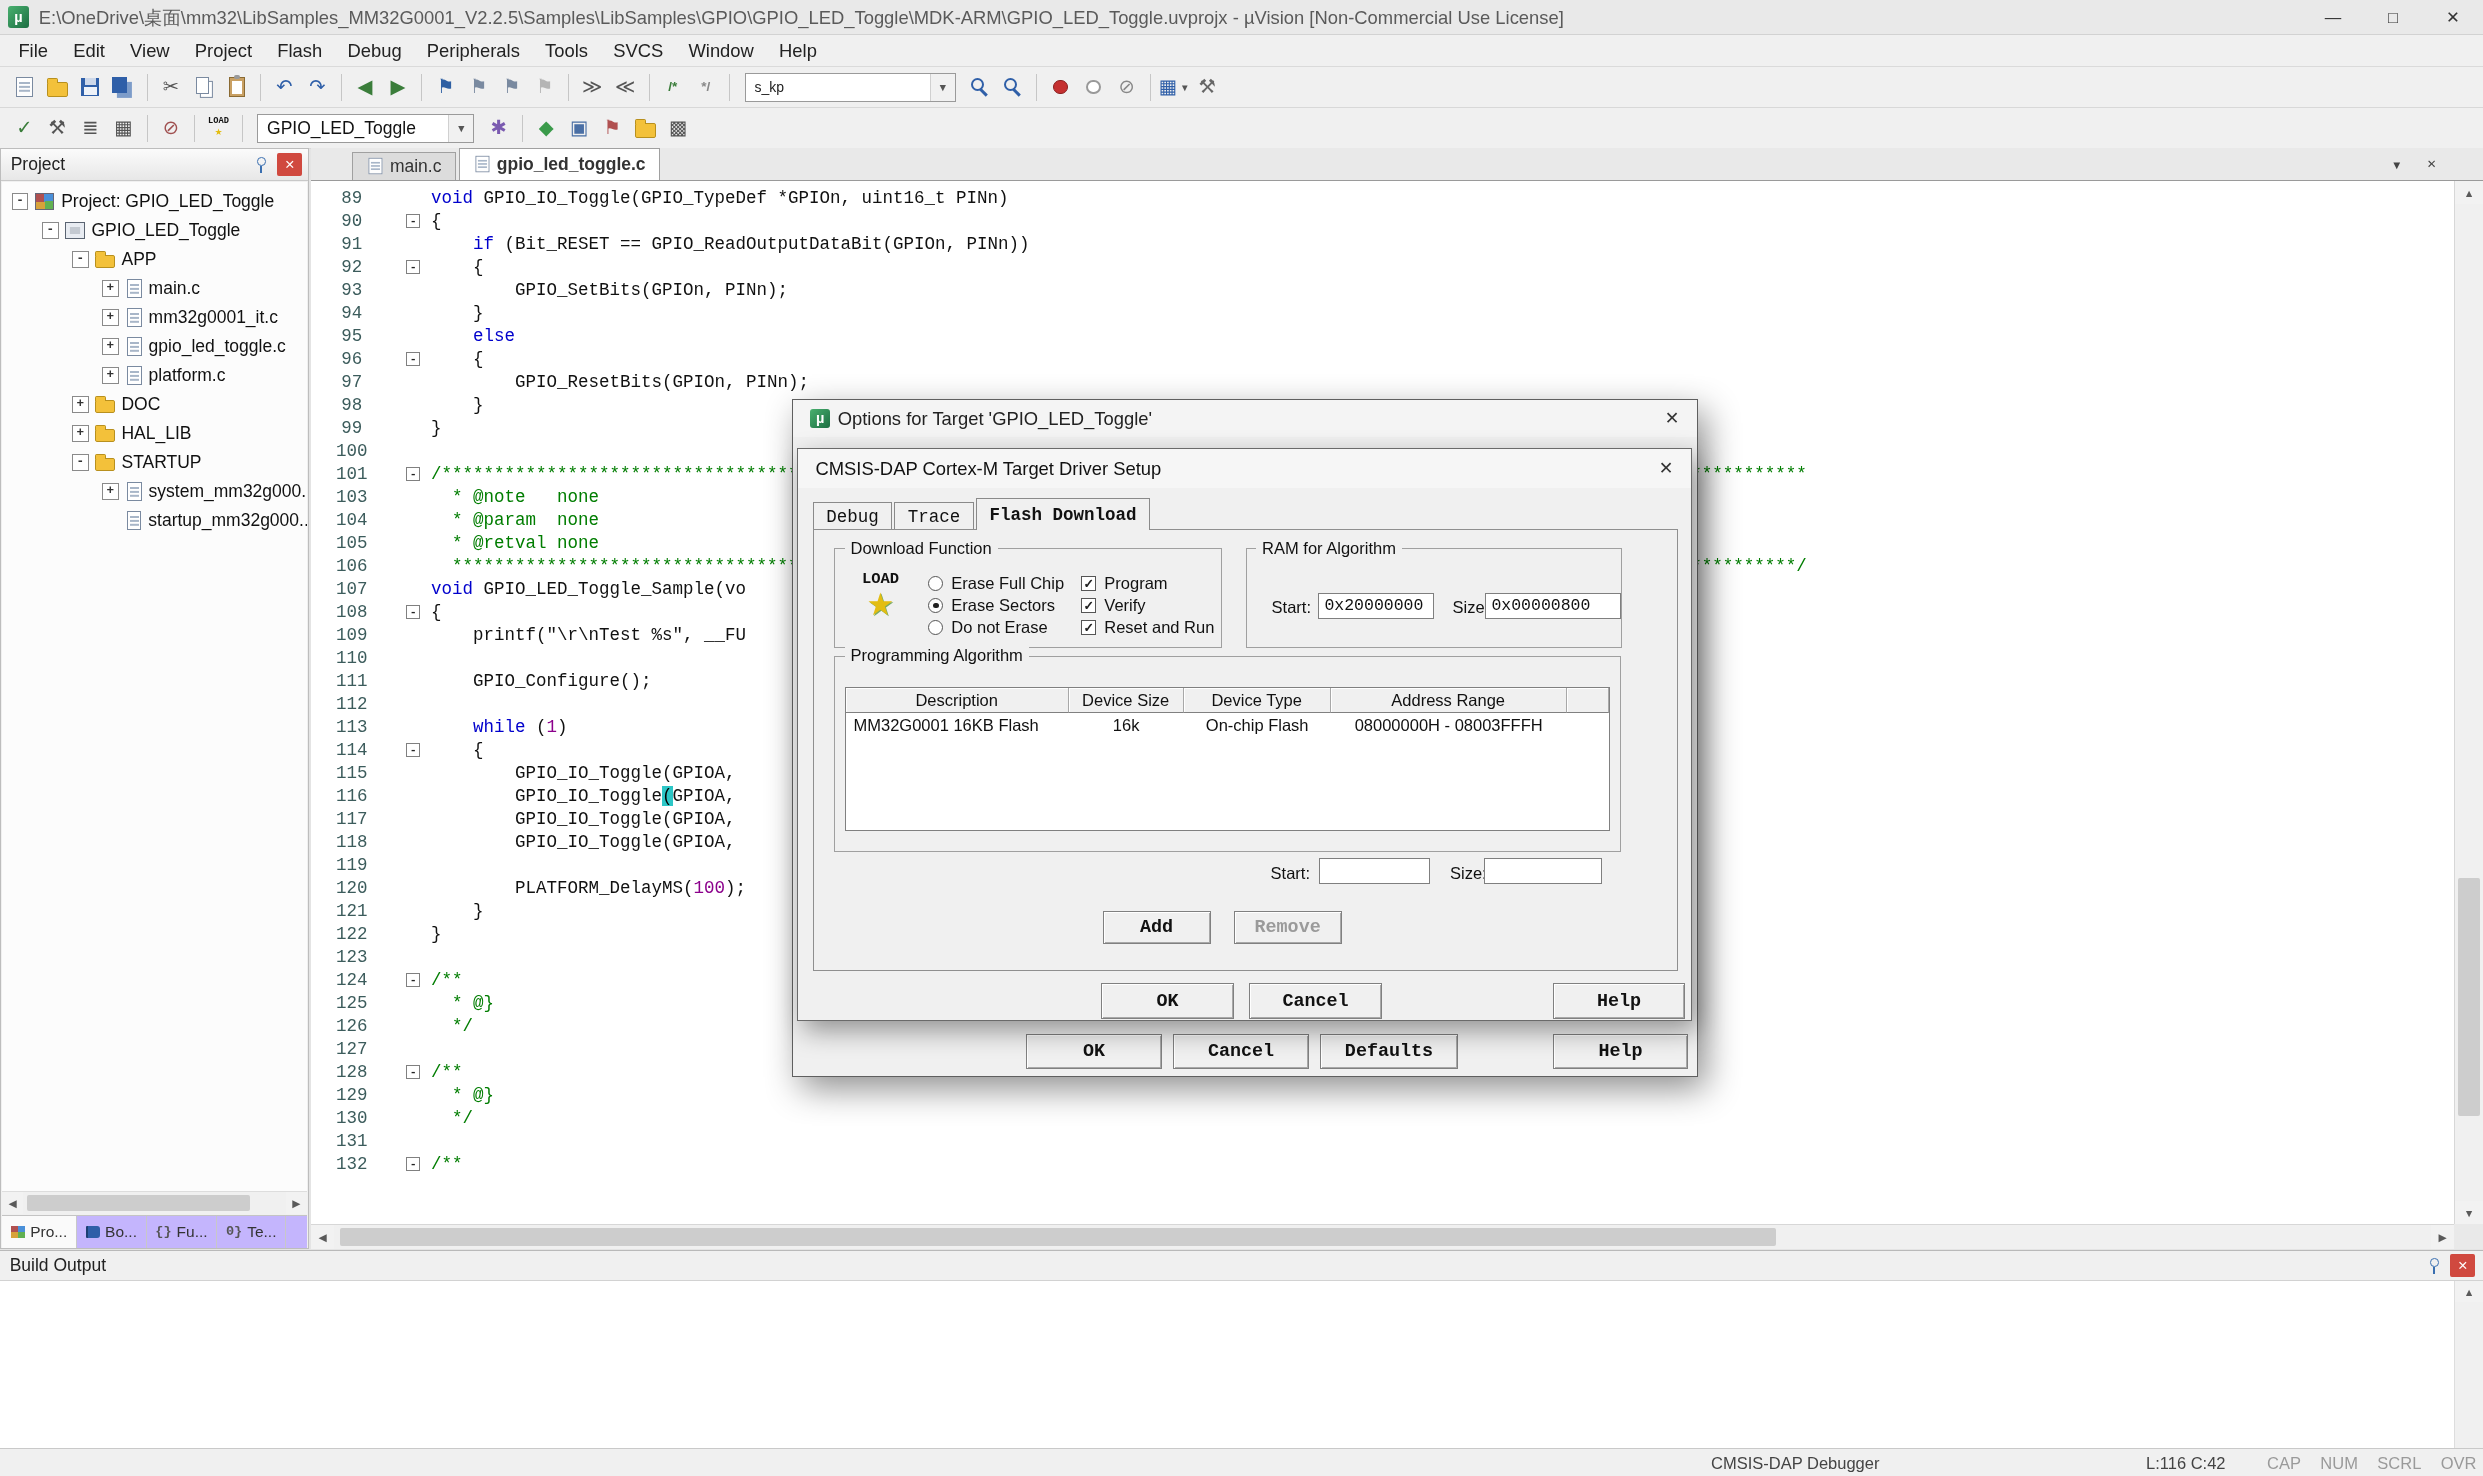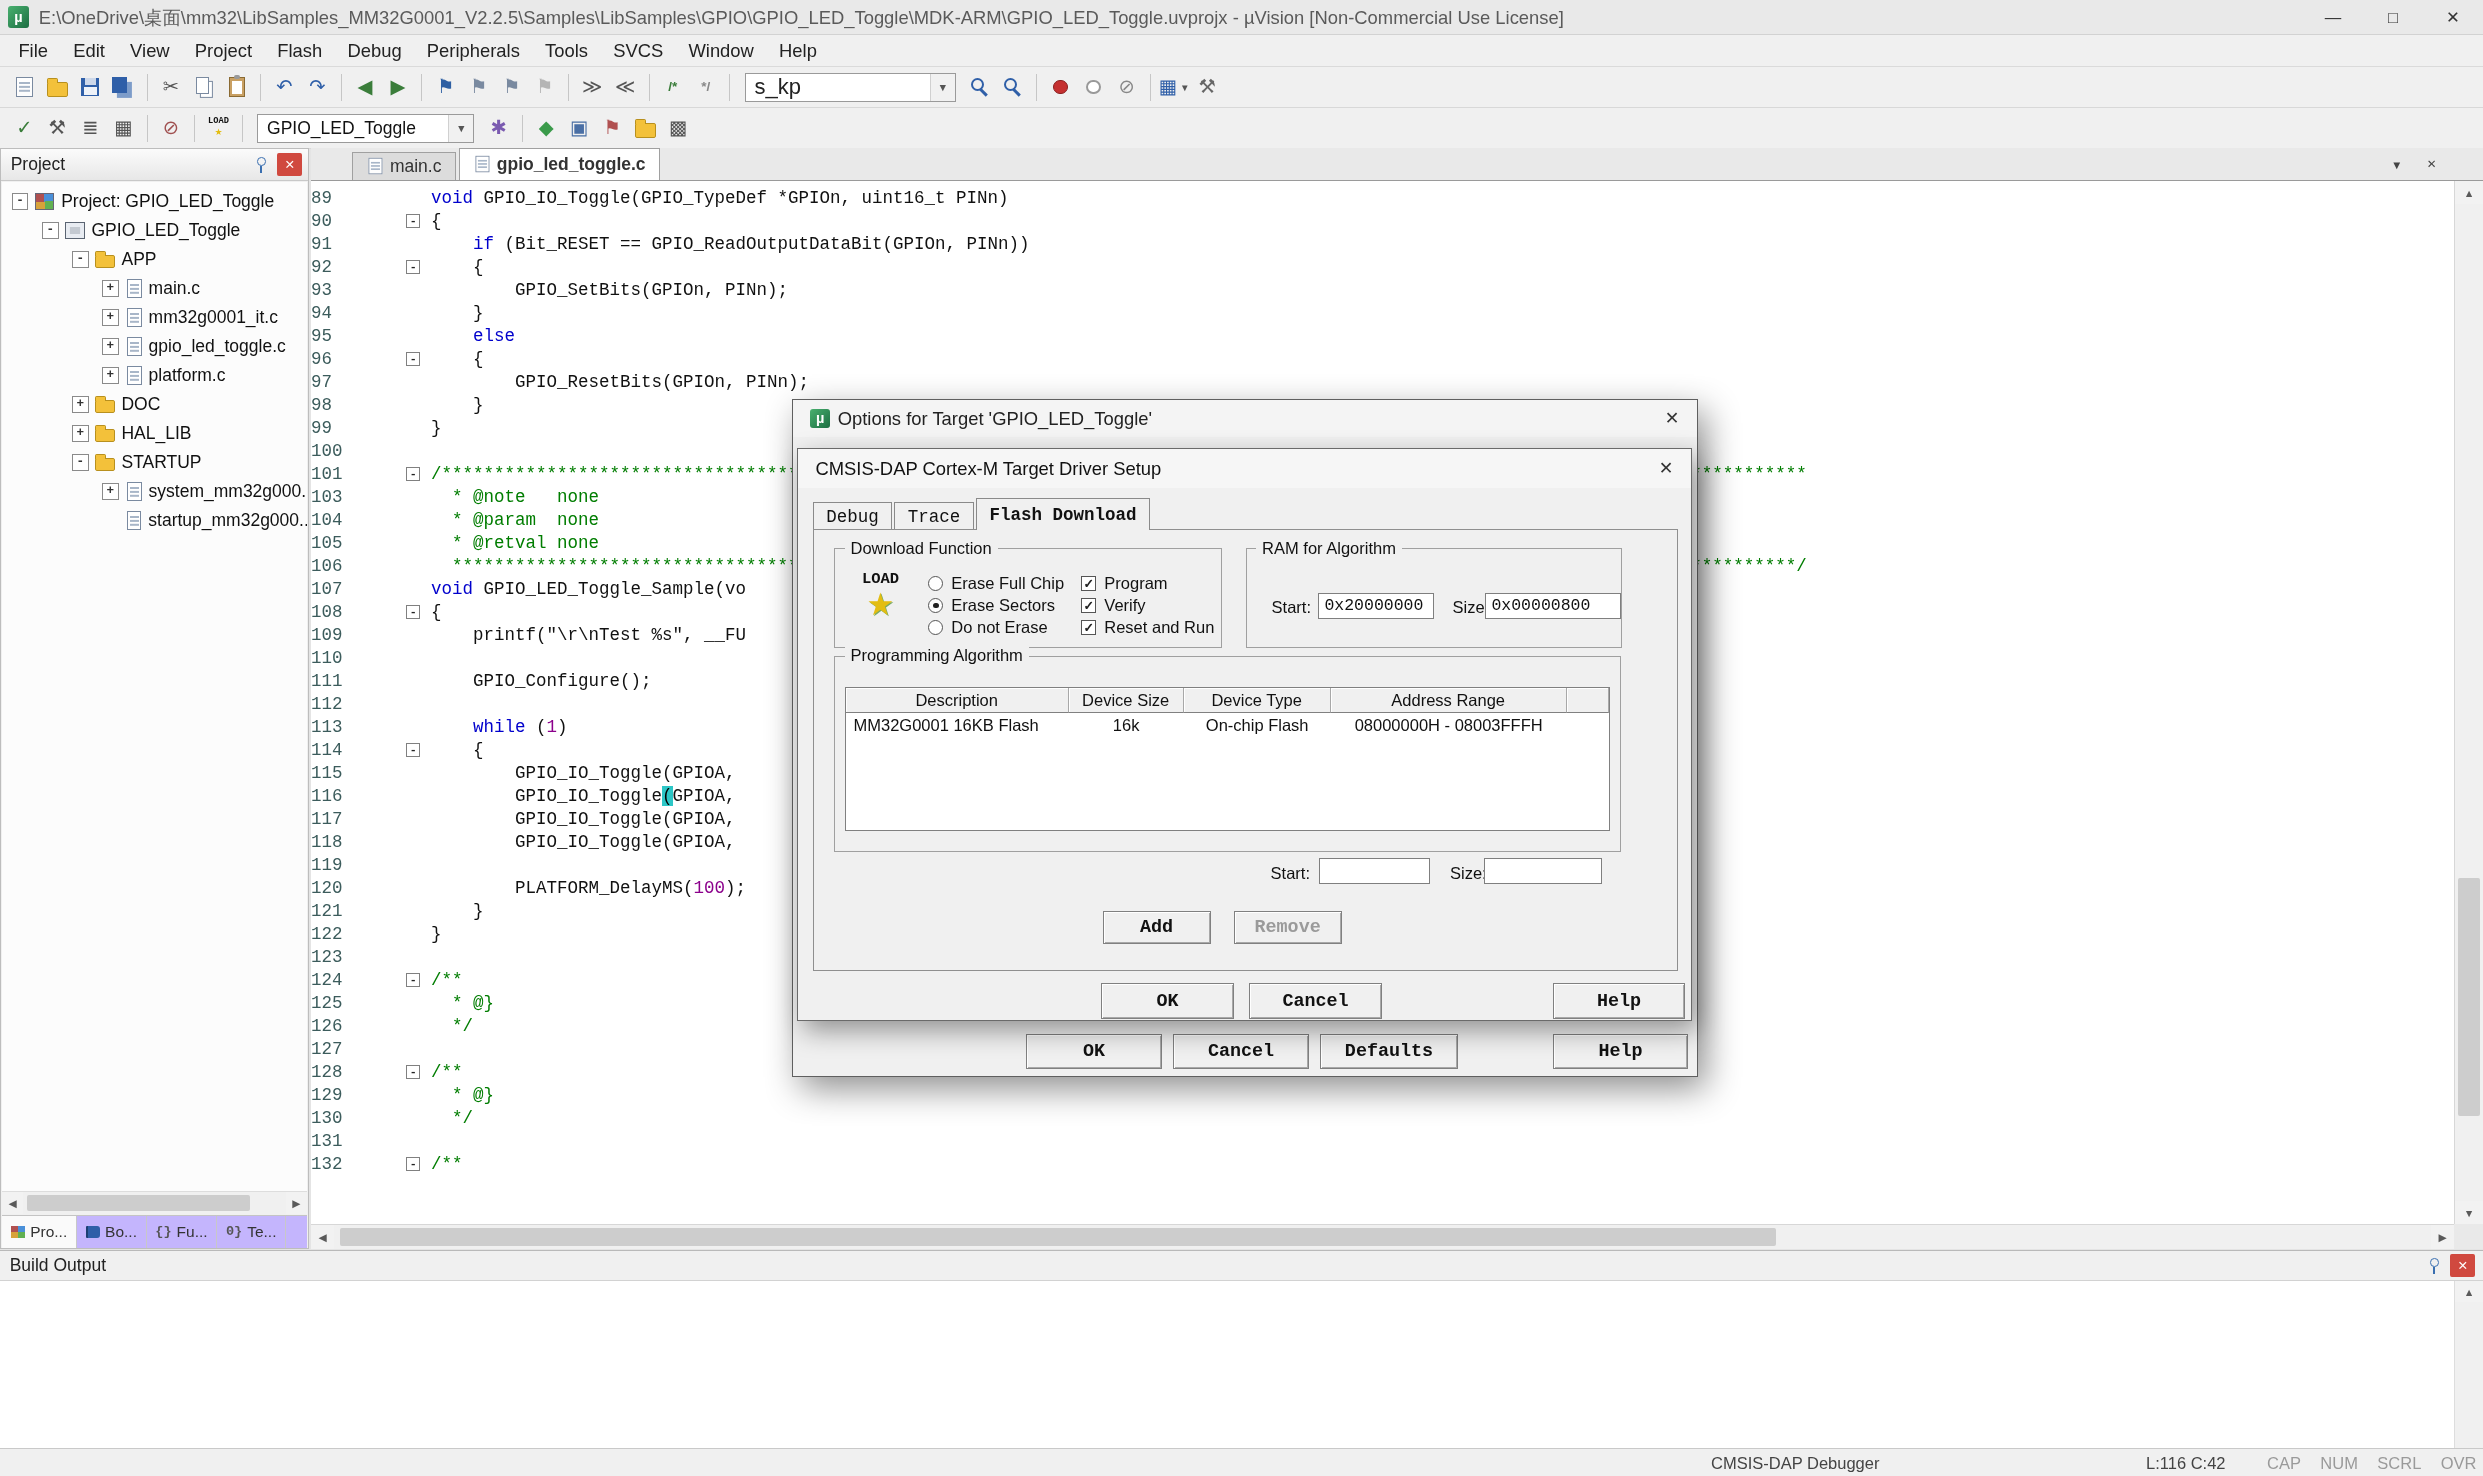--- a/index.html
+++ b/index.html
@@ -20,21 +20,21 @@
 
   
   .toolbar{position:absolute;left:0;right:0;background:#f0f0f0;border-bottom:1px solid #d8d8d8;display:flex;align-items:center;padding-left:7.8px}
   #toolbar1{top:67px;height:41px}
   #toolbar2{top:108px;height:41px}
   .tbi{min-width:31px;height:31px;display:flex;align-items:center;justify-content:center;margin:0 1px;border-radius:1.9px;position:relative}
   .tb-glyph{font-size:19.4px;color:#555;line-height:1}
   .tbi.small .tb-glyph{font-size:13.6px;font-weight:bold}
   .tb-sep{width:1px;height:27px;background:#c6c6c6;margin:0 6.8px;flex:0 0 auto}
   .tb-combo{display:flex;align-items:stretch;border:1px solid #9a9a9a;background:#fff;height:29px;margin:0 7.8px}
-  .tb-input{border:none;outline:none;width:184px;padding:0 8.7px;font-family:"Liberation Sans",sans-serif;font-size:22px;color:#222}
+  .tb-input{border:none;outline:none;width:184px;padding:0 8.7px;font-family:"Liberation Sans",sans-serif;font-size:14px;color:#222}
   .combo-text{width:190px;padding:0 8.7px;font-size:17.5px;display:flex;align-items:center;color:#111}
   .tb-dd{width:25px;display:flex;align-items:center;justify-content:center;font-size:10.7px;color:#555;border-left:1px solid #d0d0d0;background:#f1f1f1}
   .tb-dd2{font-size:9.7px;color:#555;margin-left:2.9px}
 
   
   .ico-page{width:16.5px;height:20.4px;background:#fff;border:1px solid #7a8aa0;box-shadow:inset 0 -10.7px 0 #fdfdfd;position:relative}
   .ico-page::before{content:"";position:absolute;left:1.9px;top:3.9px;right:1.9px;height:1.9px;background:#a8b6c8;box-shadow:0 3.9px 0 #a8b6c8,0 7.8px 0 #a8b6c8}
   .tabico{transform:scale(.82)}
   .ico-folder{width:21.3px;height:14.6px;background:#f3c13a;border:1px solid #b8901e;border-radius:1.9px;position:relative;margin-top:4.9px}
   .ico-folder::before{content:"";position:absolute;left:-1px;top:-4.9px;width:9.7px;height:3.9px;background:#f3c13a;border:1px solid #b8901e;border-bottom:none;border-radius:1.9px 1.9px 0 0}
@@ -88,21 +88,21 @@
 
   
   #editor{position:absolute;left:311px;top:148px;right:0;height:1101px;background:#e9e9e9}
   .tab-bar{position:absolute;left:0;top:0;right:0;height:33px;display:flex;align-items:flex-end;background:#e9e9e9;border-bottom:1px solid #9a9a9a;padding-left:41px}
   .ed-tab{display:flex;align-items:center;gap:6.8px;height:28px;padding:0 13.6px;font-size:17.5px;color:#333;background:#dcdcdc;border:1px solid #a0a0a0;border-bottom:none;margin-right:2.9px}
   .ed-tab.active{background:#fff;height:32px;font-weight:bold}
   .tab-bar-btns{margin-left:auto;margin-right:39px;display:flex;gap:9.7px;align-items:center;height:100%}
   .tab-bar-btn{width:25px;height:23px;display:flex;align-items:center;justify-content:center;font-size:11.6px;color:#444}
   .code-area{position:absolute;left:0;top:33px;right:29px;bottom:25px;background:#fff;overflow:hidden;padding-top:5.8px}
   .code-line{display:flex;height:23px;font:17.5px/23px "Liberation Mono","DejaVu Sans Mono",monospace;white-space:pre}
-  .line-no{width:93px;text-align:left;padding-right:11.6px;color:#3c5c5c;flex:0 0 auto}
+  .line-no{width:93px;text-align:center;padding-right:11.6px;color:#3c5c5c;flex:0 0 auto}
   .fold-col{width:27px;position:relative;flex:0 0 auto}
   .fold-box{position:absolute;left:1.9px;top:3.9px;width:14.6px;height:14.6px;border:1px solid #808080;background:#fff;font:bold 11.6px/11.6px "Liberation Mono",monospace;text-align:center;color:#222}
   .seg-k{color:#0000cc}
   .seg-c{color:#007d00}
   .seg-n{color:#8b008b}
   .seg-s{color:#111}
   .seg-p{color:#111}
   .seg-h{background:#2cc6c6;color:#000}
   .vsb{position:absolute;right:0;top:33px;bottom:25px;width:29px;background:#f0f0f0;border-left:1px solid #d7d7d7}
   .hsb{position:absolute;left:0;right:29px;bottom:0;height:25px;background:#f0f0f0;border-top:1px solid #d7d7d7}

